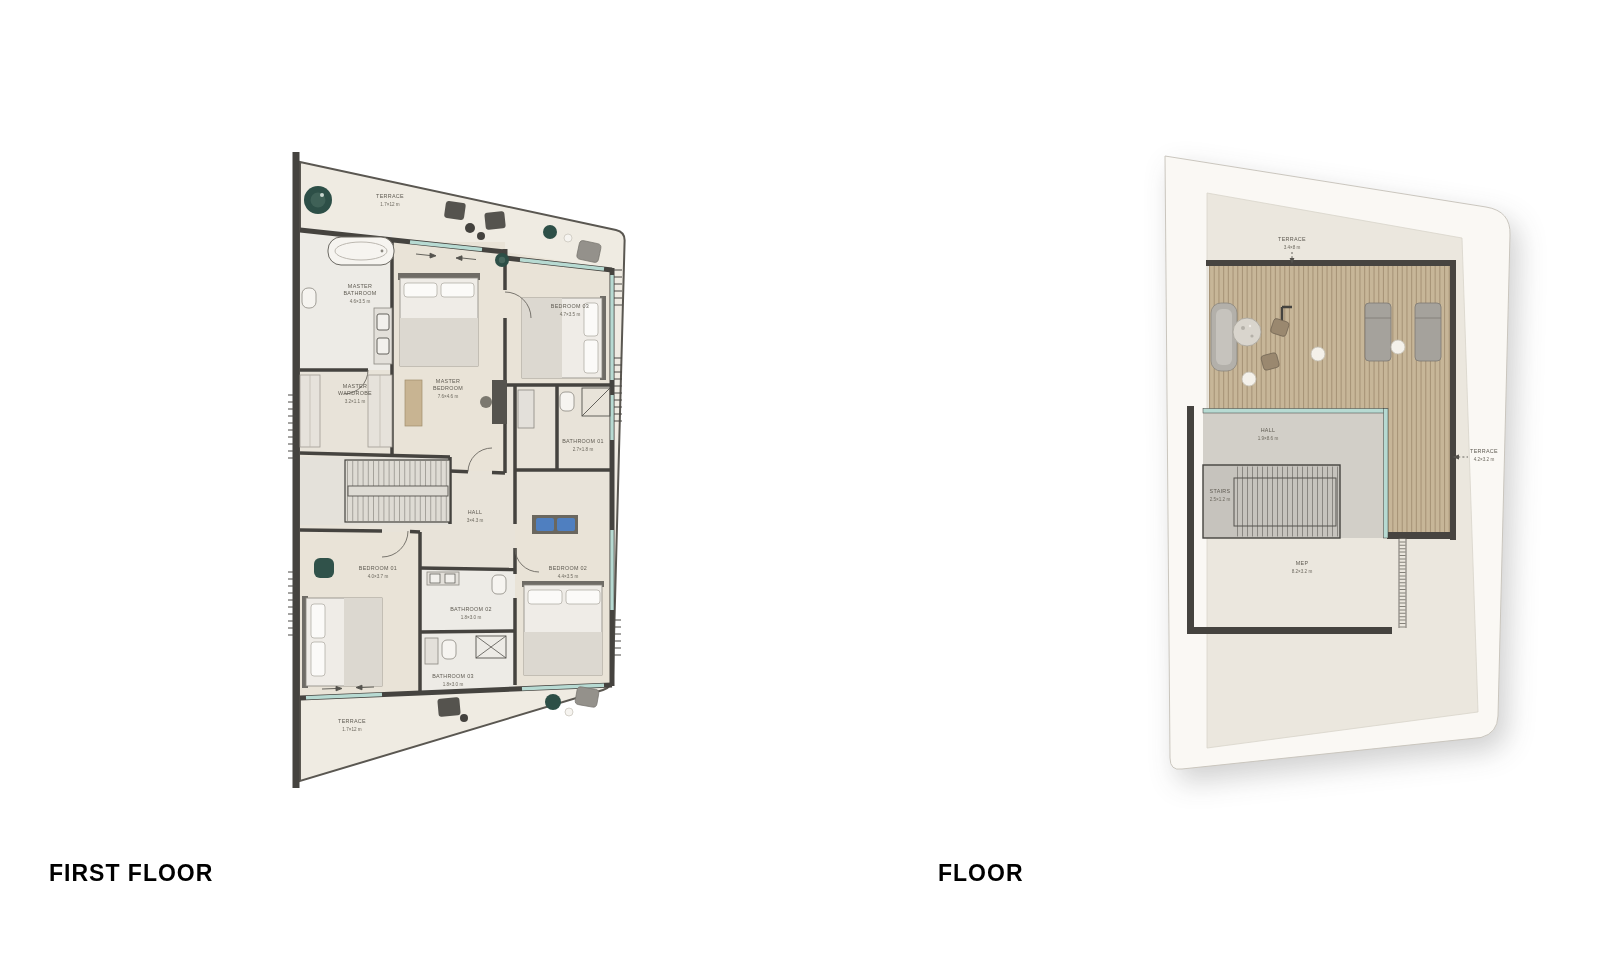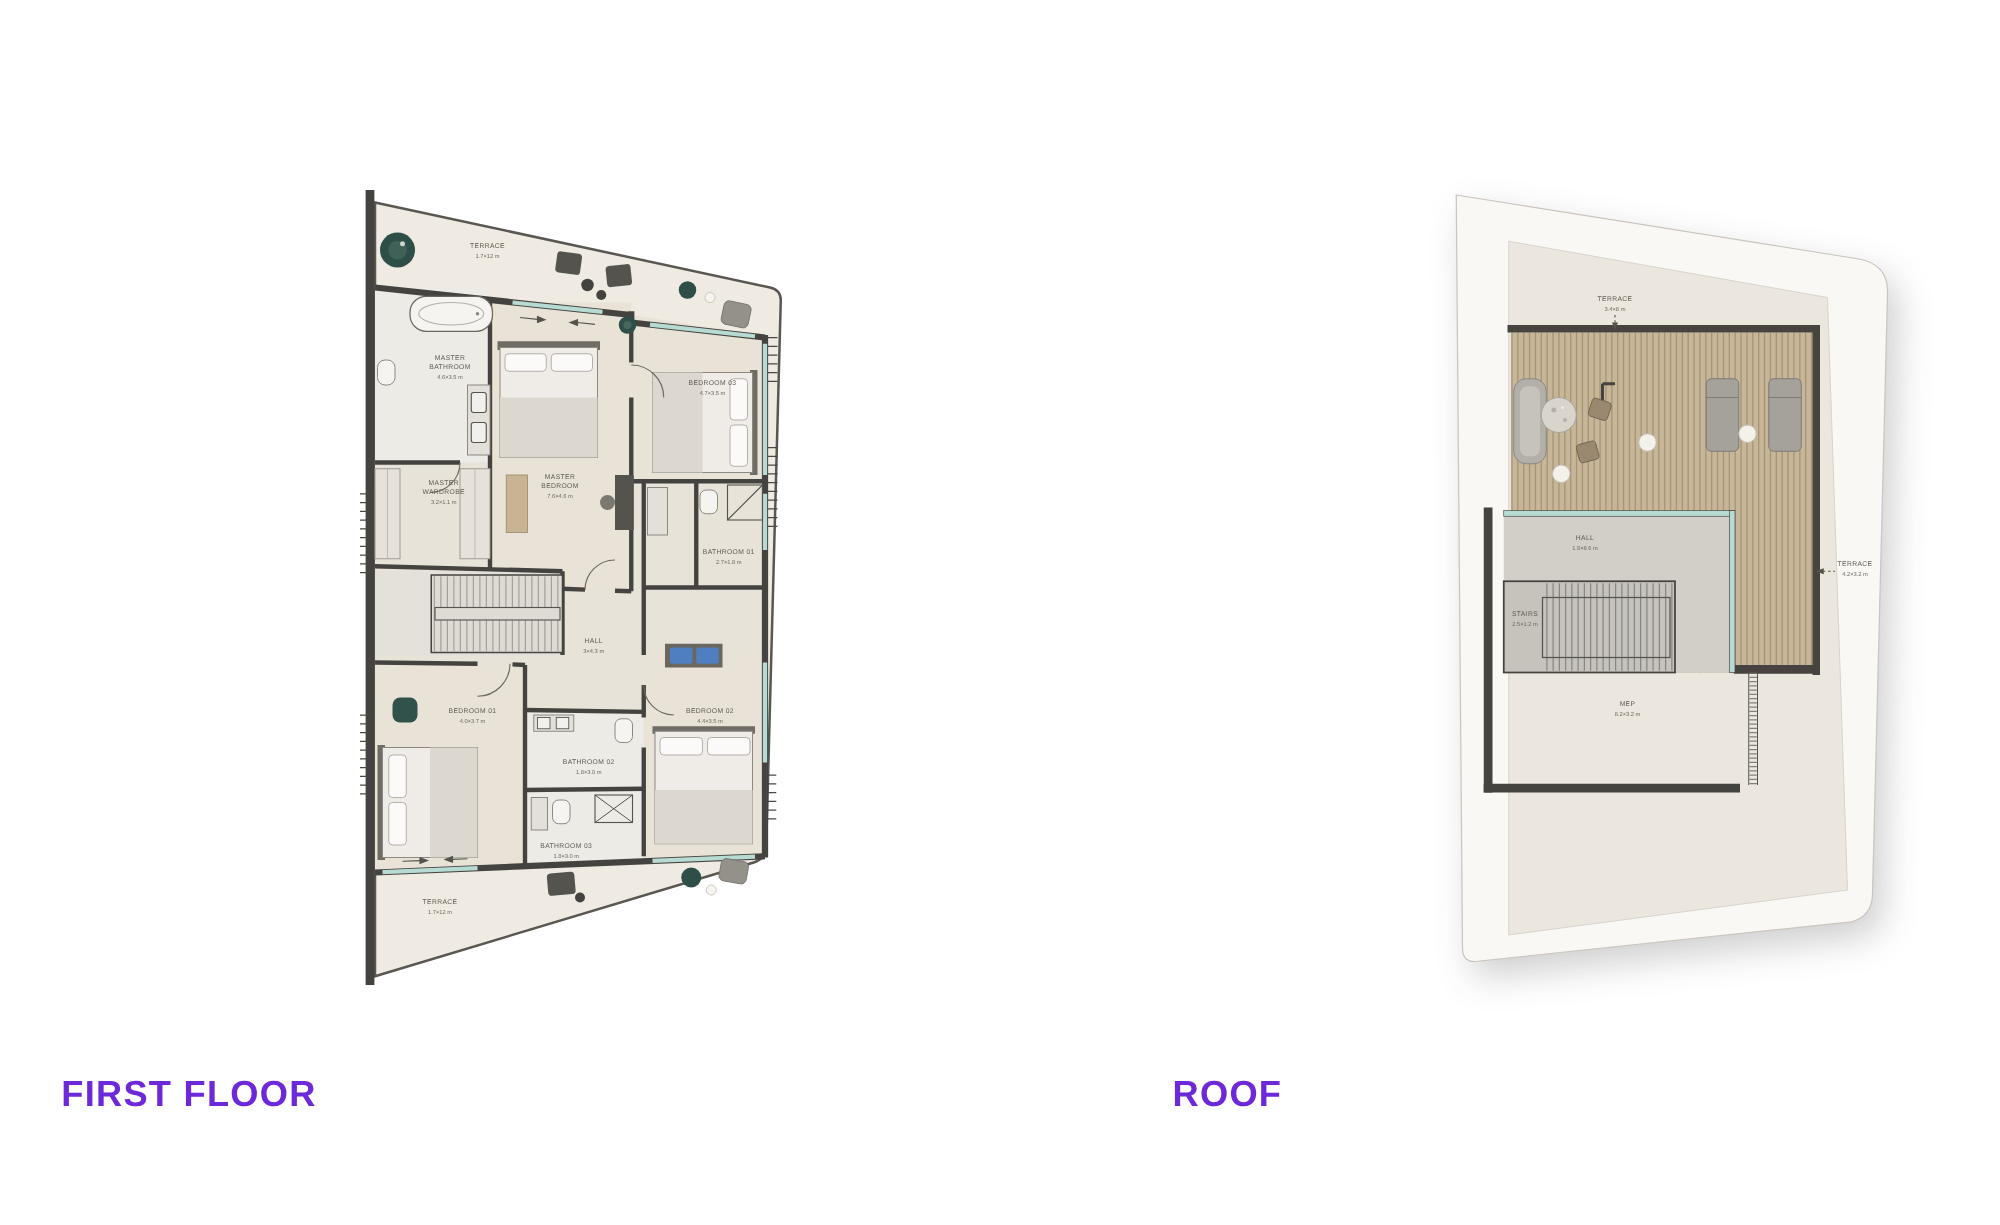--- a/index.html
+++ b/index.html
@@ -1,21 +1,21 @@
 <!DOCTYPE html>
 <html><head>
 <meta charset="utf-8">
 <style>
   html,body{margin:0;padding:0;background:#ffffff;width:1600px;height:980px;overflow:hidden;
             font-family:"Liberation Sans",sans-serif;}
   .stage{position:relative;width:1600px;height:980px;background:#ffffff;}
   .plan{position:absolute;overflow:visible;}
   #ffPlan{left:270px;top:140px;}
   #roofPlan{left:1140px;top:140px;}
-  .plan-title{position:absolute;font-weight:700;font-size:29px;letter-spacing:1px;color:#6d28d9;}
+  .plan-title{position:absolute;font-weight:700;font-size:23px;letter-spacing:1px;color:#000000;}
   #t-ff{left:49px;top:860px;}
   #t-roof{left:938px;top:860px;}
   
   text{font-family:"Liberation Sans",sans-serif;fill:#5f5b52;}
   .rl{font-size:5.4px;letter-spacing:.3px;font-weight:400;}
   .rd{font-size:4.6px;fill:#6e6a60;}
   .w{stroke:#45433f;fill:none;}
   .win{stroke:#b7dad2;stroke-width:3.4;fill:none;}
   .door{stroke:#6b6861;stroke-width:.9;fill:none;}
   .dash{stroke:#55534e;stroke-width:.9;fill:none;stroke-dasharray:2 2.2;}
@@ -360,15 +360,15 @@
 
       <text class="rl" x="344" y="313">TERRACE</text>
       <text class="rd" x="344" y="321">4.2×3.2 m</text>
 
       <text class="rl" x="162" y="425">MEP</text>
       <text class="rd" x="162" y="433">8.2×3.2 m</text>
     </g>
   </svg>
 
   <div id="t-ff" class="plan-title">FIRST FLOOR</div>
-  <div id="t-roof" class="plan-title">ROOF</div>
+  <div id="t-roof" class="plan-title">FLOOR</div>
 
 </div>
 
 </body></html>

